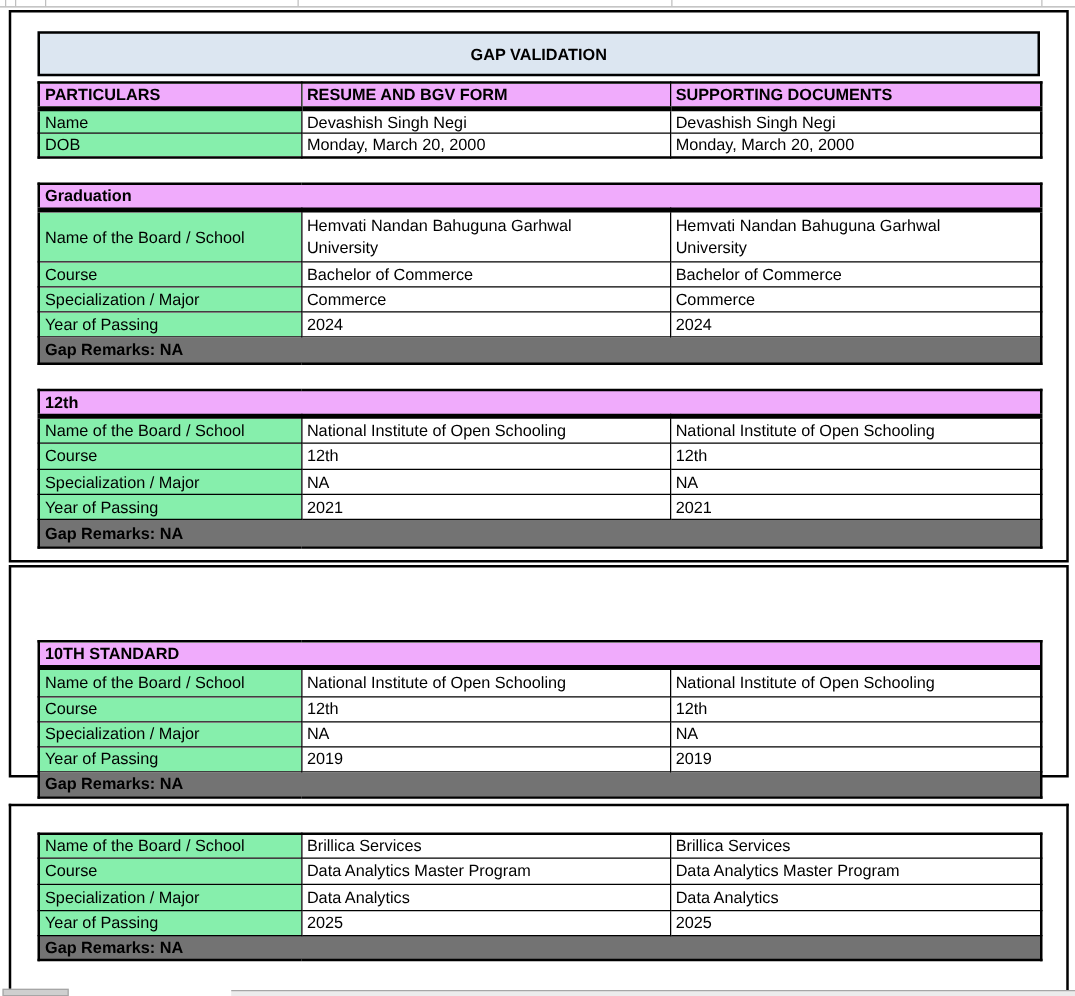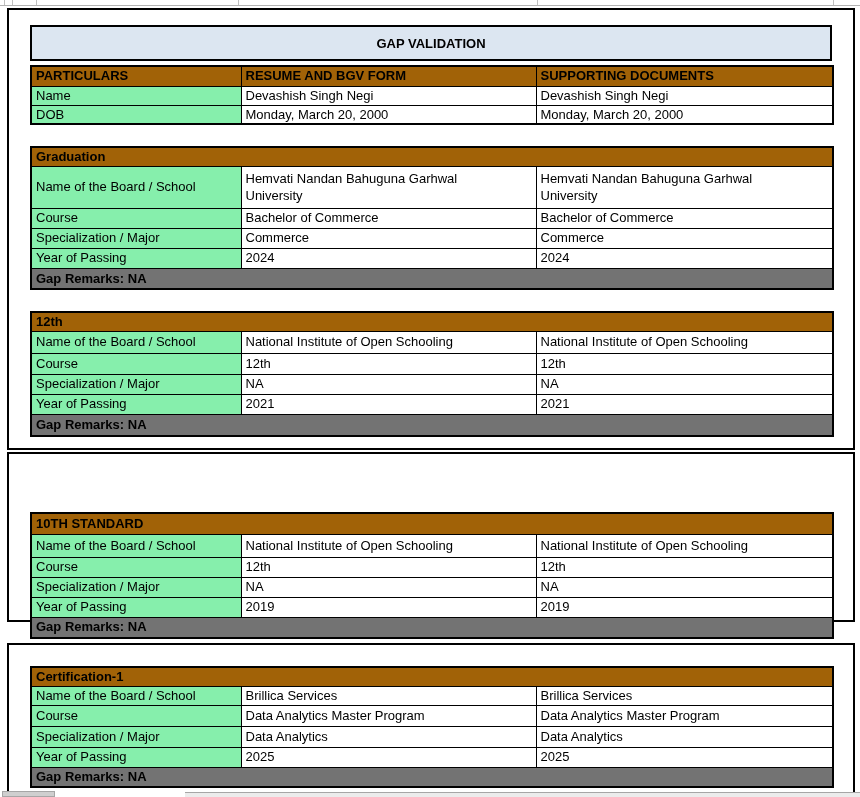--- a/index.html
+++ b/index.html
@@ -23,21 +23,21 @@
   
   table{
     position:absolute;left:30px;width:802px;border-collapse:collapse;
     table-layout:fixed;font-size:13px;border:2px solid #000;
   }
   td{
     border:1px solid #000;padding:0 4px;vertical-align:middle;
     overflow:hidden;line-height:1.35;
   }
   col.c1{width:210px;} col.c2{width:295px;} col.c3{width:297px;}
-  tr.hdr td{background:#a16207;font-weight:bold;border-bottom:1px solid #000000;}
+  tr.hdr td{background:#f0abfc;font-weight:bold;border-bottom:4px solid #000000;}
   td.lbl{background:#86efac;}
   tr.gap td{background:#737373;font-weight:bold;}
   tr.h19{height:19px;} tr.h20{height:20px;} tr.h21{height:21px;}
   tr.h22{height:22px;} tr.h23{height:23px;} tr.h42{height:42px;}
   .wrapnarrow{max-width:238px;white-space:normal;}
   
   .bottomcell-a{left:2px;top:791px;width:53px;height:6px;background:#cfcfcf;border:1px solid #a6a6a6;box-sizing:border-box;}
   .bottomcell-b{left:185px;top:792px;width:675px;height:5px;background:#ececec;border-top:1px solid #a6a6a6;box-sizing:border-box;}
 </style>
 </head>
@@ -196,23 +196,20 @@
 </tbody>
   </table>
 
 <table style="top:666px;">
   <colgroup>
       <col class="c1">
       <col class="c2">
       <col class="c3">
     </colgroup>
   <tbody>
-      <tr class="hdr h19">
-    <td colspan="3">Certification-1</td>
-  </tr>
   <tr class="h19">
     <td class="lbl">Name of the Board / School</td>
     <td>Brillica Services</td>
     <td>Brillica Services</td>
   </tr>
   <tr class="h21">
     <td class="lbl">Course</td>
     <td>Data Analytics Master Program</td>
     <td>Data Analytics Master Program</td>
   </tr>

